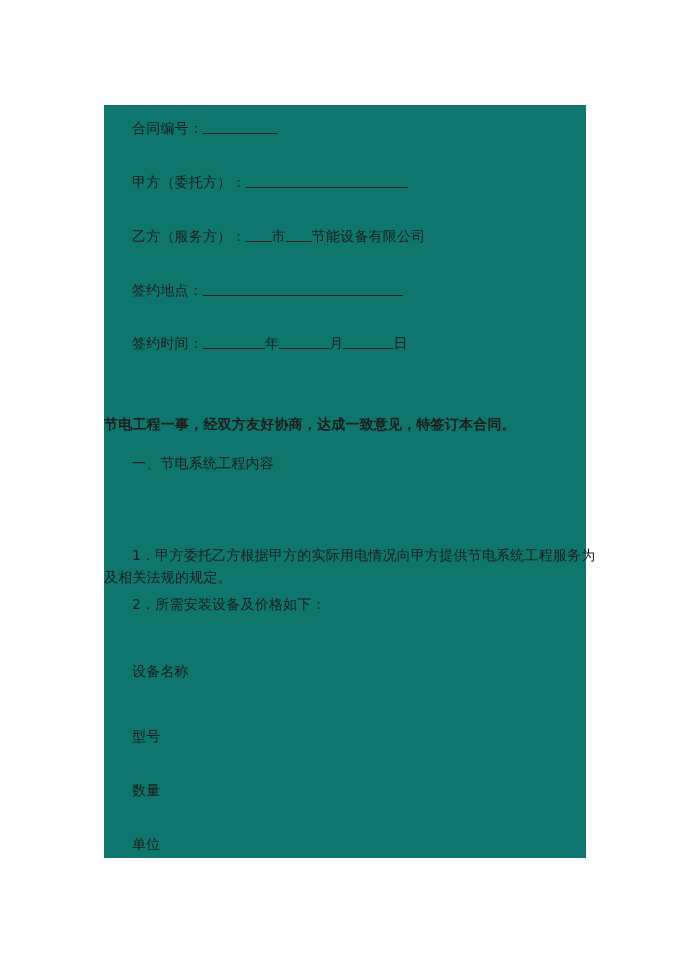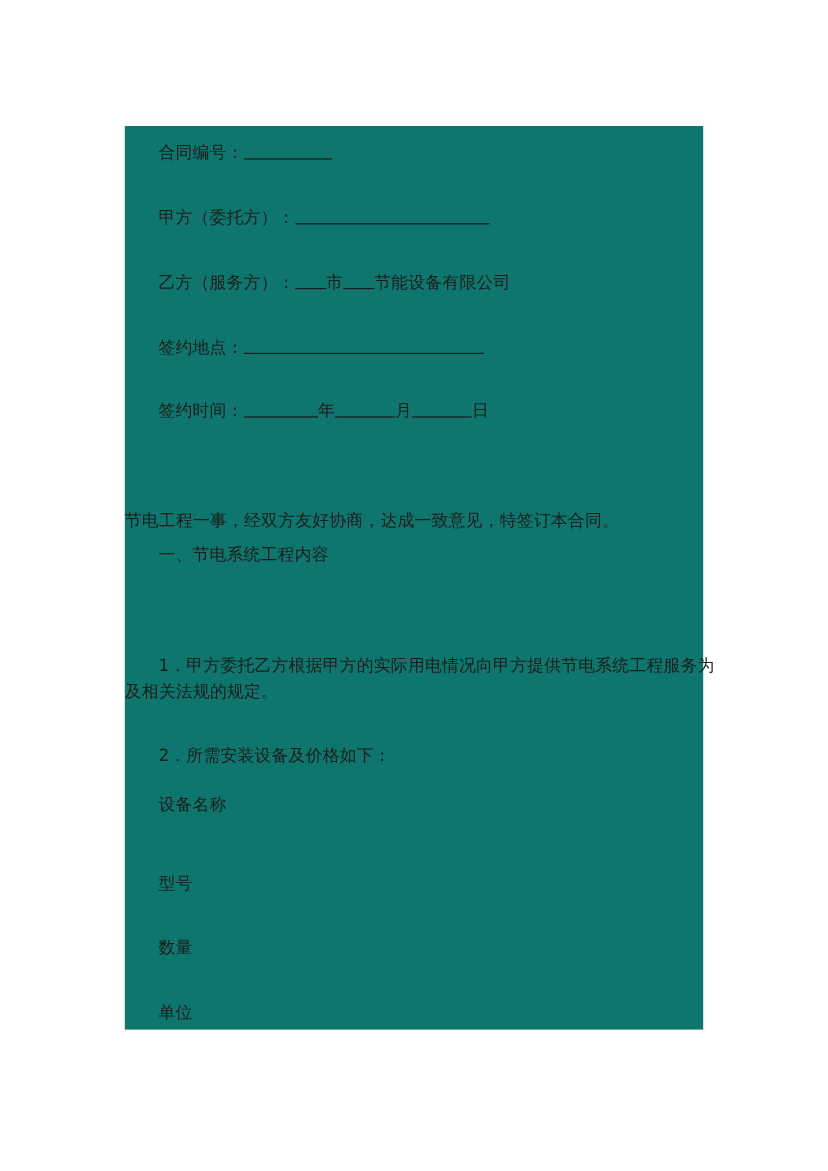--- a/index.html
+++ b/index.html
@@ -58,27 +58,27 @@
   </div>
 
   <div class="line indent" style="top:175px;">
     <span>签约地点：</span><span class="blank" style="width:200px;"></span>
   </div>
 
   <div class="line indent" style="top:228px;">
     <span>签约时间：</span><span class="blank" style="width:62px;"></span><span>年</span><span class="blank" style="width:50px;"></span><span>月</span><span class="blank" style="width:50px;"></span><span>日</span>
   </div>
 
-  <div class="line" style="top:319px;">节电工程一事，经双方友好协商，达成一致意见，特签订本合同。</div>
+  <div class="line" style="top:309px;font-weight:bold;">节电工程一事，经双方友好协商，达成一致意见，特签订本合同。</div>
 
   <div class="line indent" style="top:348px;">一、节电系统工程内容</div>
 
   <div class="line indent" style="top:440px;">1．甲方委托乙方根据甲方的实际用电情况向甲方提供节电系统工程服务为</div>
   <div class="line" style="top:462px;">及相关法规的规定。</div>
 
-  <div class="line indent" style="top:515px;">2．所需安装设备及价格如下：</div>
+  <div class="line indent" style="top:489px;">2．所需安装设备及价格如下：</div>
 
   <div class="line indent" style="top:556px;">设备名称</div>
-  <div class="line indent" style="top:622px;">型号</div>
+  <div class="line indent" style="top:622px;font-family:Liberation Serif, serif;">型号</div>
   <div class="line indent" style="top:675px;">数量</div>
   <div class="line indent" style="top:729px;">单位</div>
 
 </div>
 
 </body></html>

